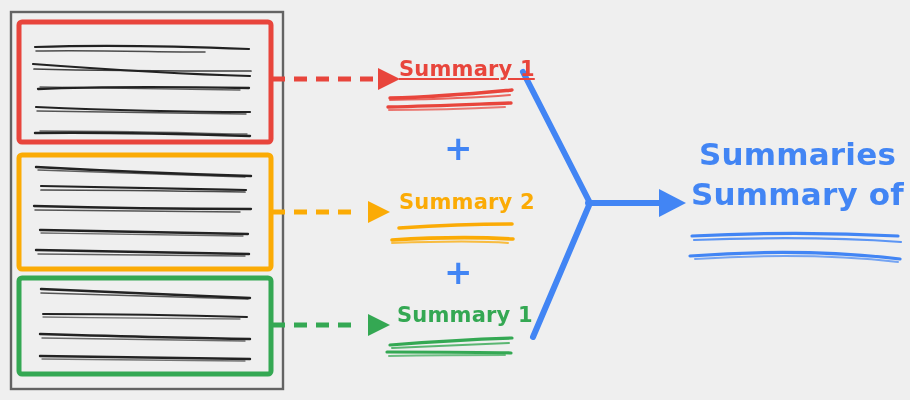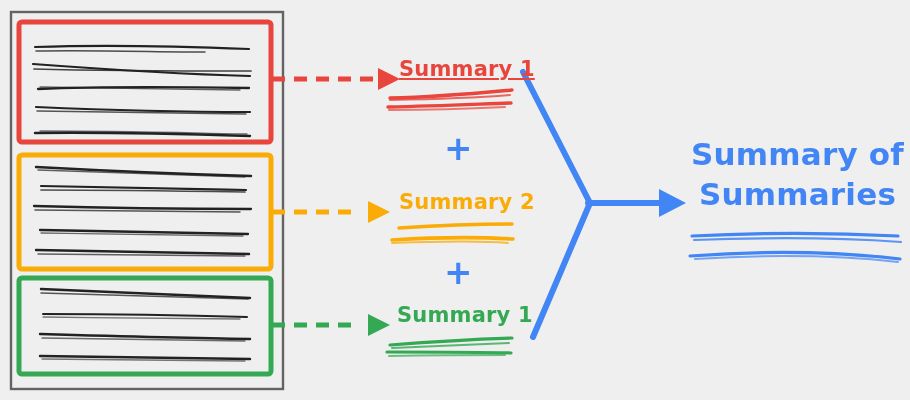--- a/index.html
+++ b/index.html
@@ -141,15 +141,15 @@
 
 <div class="label sum-label" style="left:399px; top:190px; color:#fbab05;">Summary 2</div>
 
 <div class="label sum-label" style="left:397px; top:303px; color:#34a853;">Summary 1</div>
 
 <div class="plus" style="left:444px; top:131px; color:#4285f4;">+</div>
 
 <div class="plus" style="left:444px; top:255px; color:#4285f4;">+</div>
 
 <div class="label final-label" style="left:690px; top:135px; width:215px; color:#4285f4;">
+  <div>Summaries</div>
   <div>Summary of</div>
-  <div>Summaries</div>
 </div>
 
 </body></html>

